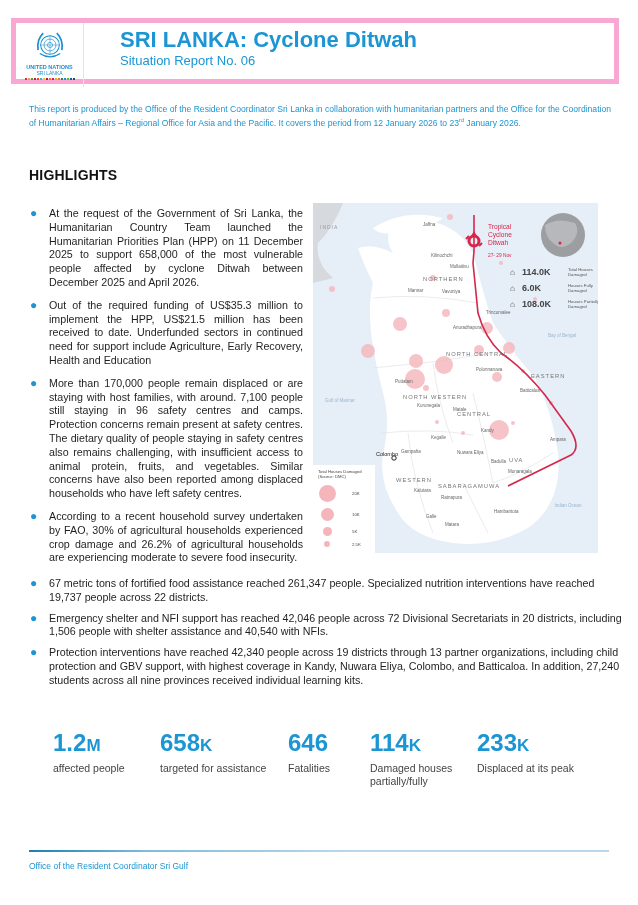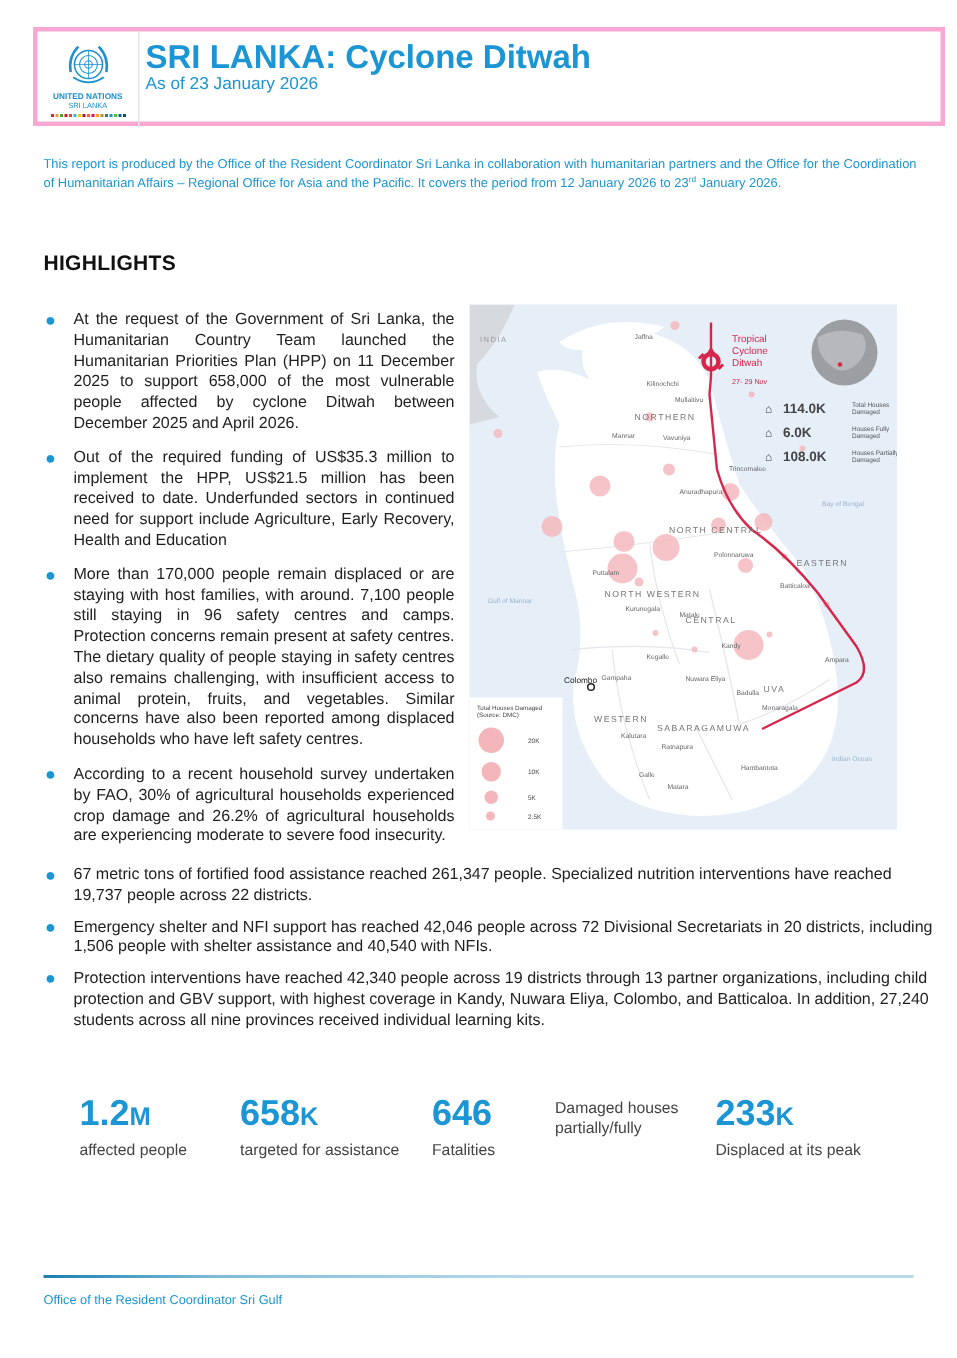--- a/index.html
+++ b/index.html
@@ -1,21 +1,21 @@
 <!DOCTYPE html>
 <html><head>
 <meta charset="utf-8">
 <style>
   * { box-sizing: border-box; margin: 0; padding: 0; }
   html, body { width: 638px; height: 905px; background: #ffffff; overflow: hidden; }
   body { font-family: "Liberation Sans", sans-serif; color: #1a1a1a; position: relative; }
 
   .header {
-    position: absolute; left: 22px; top: 18px; width: 608px; height: 66px;
-    border: 3px solid #f9a8d4; display: flex;
+    position: absolute; left: 11px; top: 18px; width: 608px; height: 66px;
+    border: 5px solid #f9a8d4; display: flex; gap: 32px;
   }
   .logo-box {
     width: 68px; height: 64px; border-right: 1px solid #e4e4e4;
     display: flex; flex-direction: column; align-items: center; justify-content: flex-start; padding-top: 5px;
   }
   .emblem { width: 34px; height: 34px; }
   .logo-text { font-size: 5.5px; font-weight: bold; color: #1b8fd0; text-align: center; line-height: 6px; margin-top: 2px; }
   .logo-sub { font-size: 5px; color: #1b8fd0; text-align: center; line-height: 6px; }
   .logo-dots { display: flex; gap: 1px; margin-top: 2px; }
   .logo-dots span { width: 2px; height: 2px; display: inline-block; }
@@ -104,21 +104,21 @@
         <span style="background:#bf8b2e"></span>
         <span style="background:#3f7e44"></span>
         <span style="background:#0a97d9"></span>
         <span style="background:#56c02b"></span>
         <span style="background:#00689d"></span>
         <span style="background:#19486a"></span>
     </div>
   </div>
   <div class="title-box">
     <div class="title">SRI LANKA: Cyclone Ditwah</div>
-    <div class="date">As of 23 January 2026</div>
+    <div class="subtitle">Situation Report No. 06</div>
   </div>
 </div>
 
 <div class="intro">
   <span>This report is produced by the Office of the Resident Coordinator Sri Lanka in collaboration with humanitarian partners and the Office for the Coordination of Humanitarian Affairs – Regional Office for Asia and the Pacific. It covers the period from 12 January 2026 to 23</span><sup>rd</sup><span> January 2026.</span>
 </div>
 
 <div class="hl-title">HIGHLIGHTS</div>
 
 <div class="bullets-left">
@@ -301,20 +301,21 @@
   </div>
   <div class="kpi" style="left:107px;">
     <div class="val"><span>658</span><span class="unit">K</span></div>
     <div class="lab">targeted for assistance</div>
   </div>
   <div class="kpi" style="left:235px;">
     <div class="val"><span>646</span><span class="unit"></span></div>
     <div class="lab">Fatalities</div>
   </div>
   <div class="kpi" style="left:317px;width:100px;">
+    <div class="val"><span>114</span><span class="unit">K</span></div>
     <div class="lab">Damaged houses partially/fully</div>
   </div>
   <div class="kpi" style="left:424px;">
     <div class="val"><span>233</span><span class="unit">K</span></div>
     <div class="lab">Displaced at its peak</div>
   </div>
 </div>
 
 <div class="footer-line"></div>
 <div class="footer-text">Office of the Resident Coordinator Sri Gulf</div>

